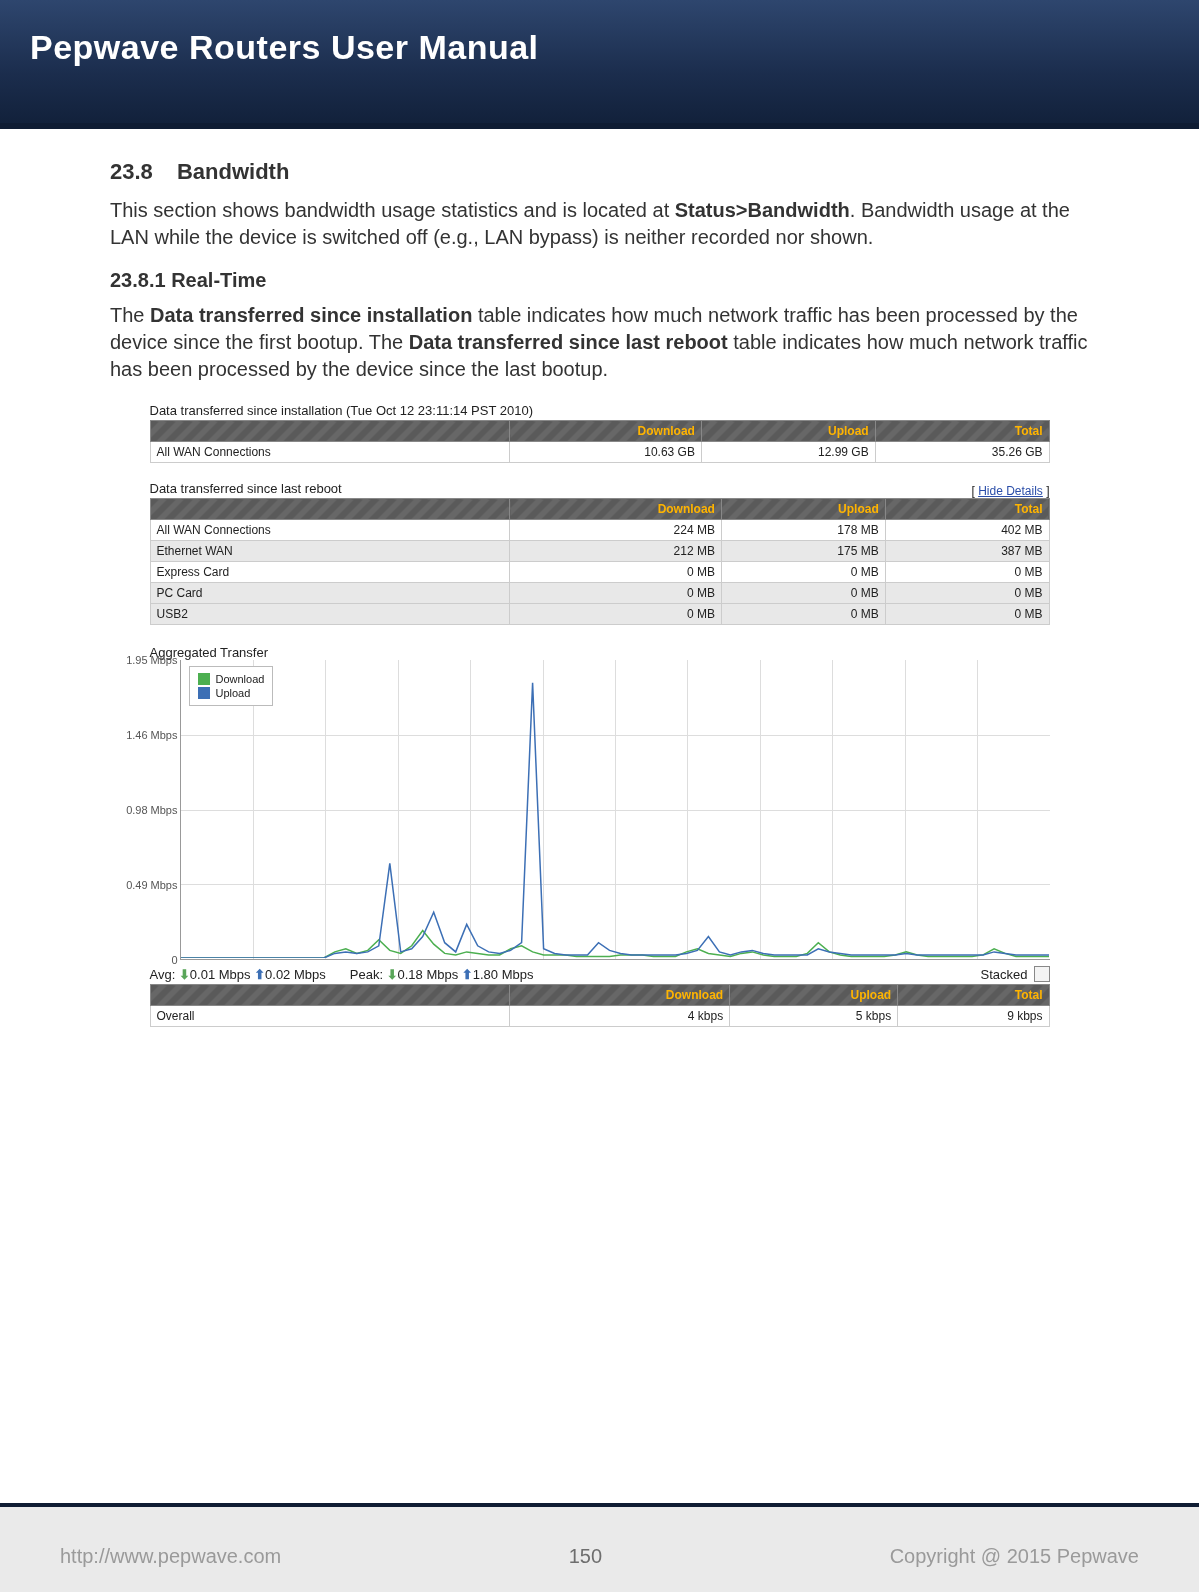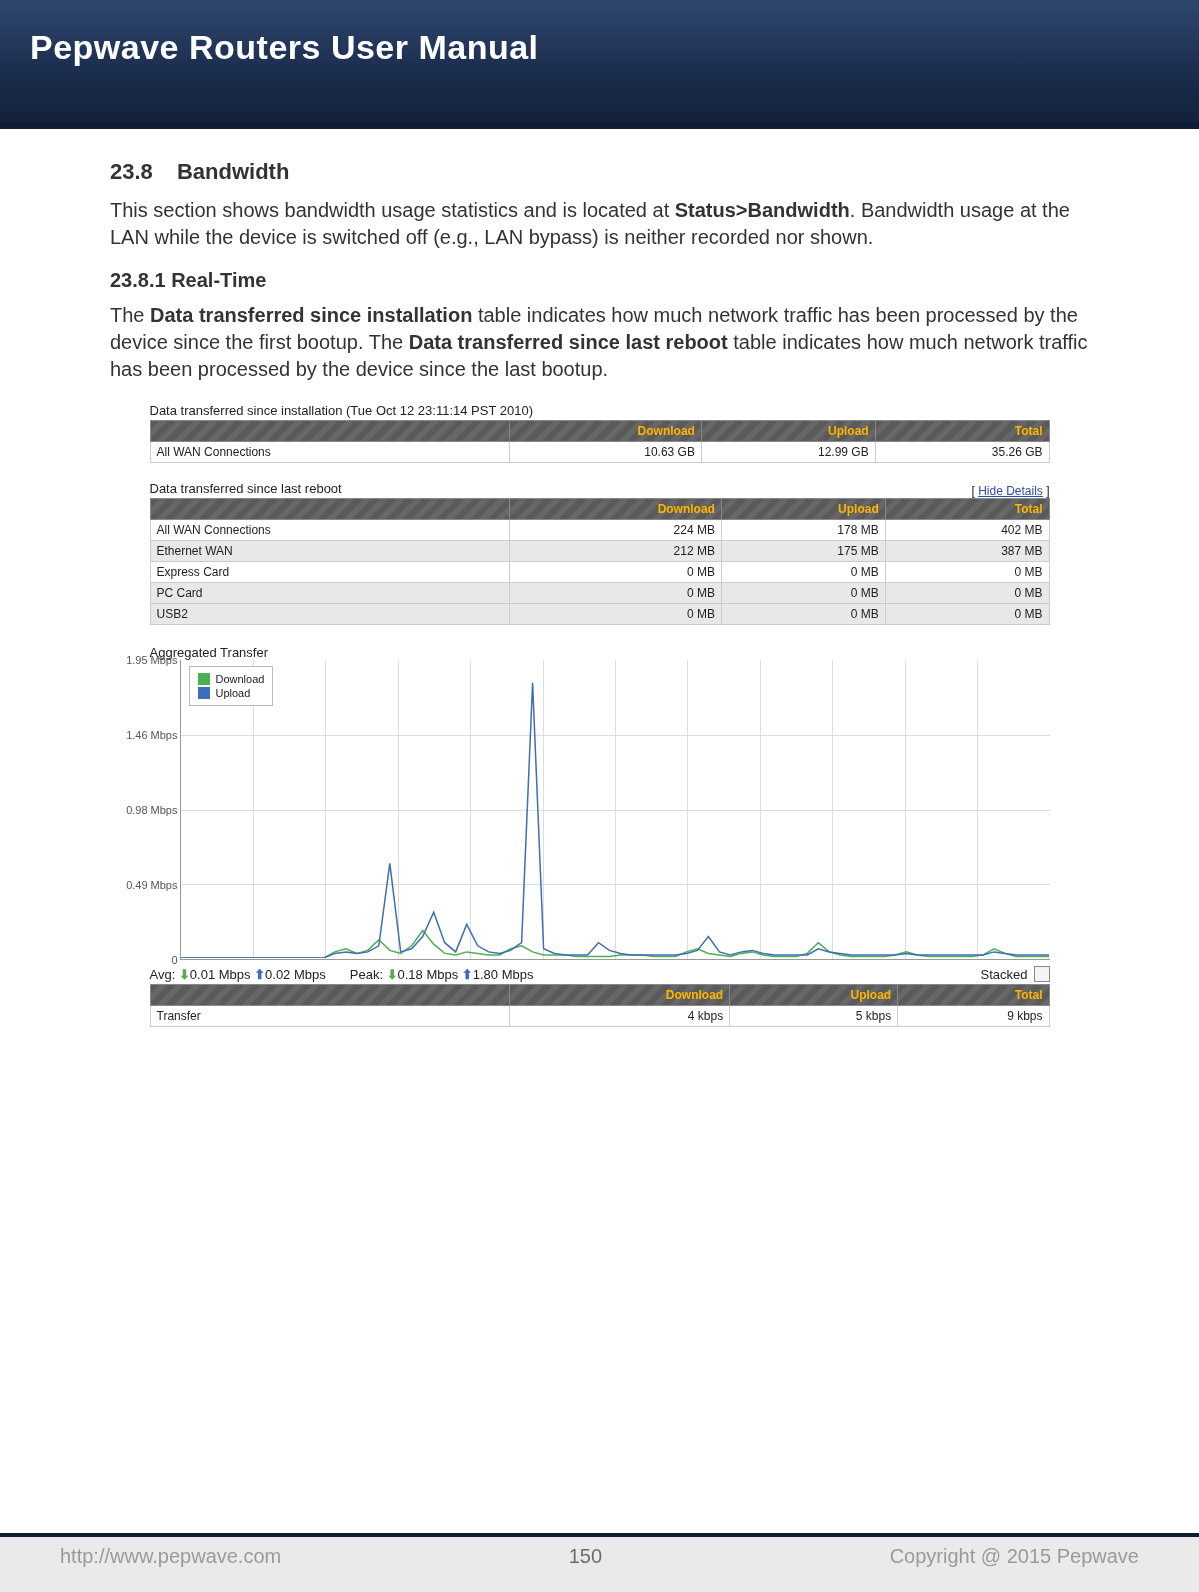--- a/index.html
+++ b/index.html
@@ -33,21 +33,21 @@
   .legend{position:absolute;left:8px;top:6px;background:#fff;border:1px solid #bbb;padding:4px 8px;font-size:11px}
   .legend .row{display:flex;align-items:center;gap:6px;margin:2px 0}
   .sw{width:12px;height:12px;display:inline-block}
   .stats-row{display:flex;align-items:center;gap:24px;font-size:13px;margin:6px 0 2px}
   .arrow{font-weight:700}
   .arrow.down{color:#5aa65a}
   .arrow.up{color:#3c6fb5}
   .stacked{margin-left:auto;display:flex;align-items:center;gap:6px}
   .chk{width:14px;height:14px;border:1px solid #888;background:#f4f4f4}
   .overall-tbl{margin-top:2px}
-  .footer{position:absolute;left:0;right:0;bottom:0;padding:8px 60px 24px;background:#eaeaea;border-top:4px solid #0f1c33;display:flex;justify-content:space-between;align-items:center;color:#9a9a9a;font-size:20px;font-family:"Segoe UI",Arial,sans-serif}
+  .footer{position:absolute;left:0;right:0;bottom:0;padding:38px 60px 24px;background:#eaeaea;border-top:4px solid #0f1c33;display:flex;justify-content:space-between;align-items:center;color:#9a9a9a;font-size:20px;font-family:"Segoe UI",Arial,sans-serif}
   .footer .mid{color:#6e6e6e}
   svg.chart-svg{position:absolute;left:0;top:0}
 </style>
 </head>
 <body>
 
 <div class="page">
 
   <div class="header">
     <h1>Pepwave Routers User Manual</h1>
@@ -203,21 +203,21 @@
 
         <table class="tbl overall-tbl">
           <tbody>
               <tr>
             <th class="first"></th>
             <th>Download</th>
             <th>Upload</th>
             <th>Total</th>
           </tr>
           <tr>
-            <td class="first">Transfer</td>
+            <td class="first">Overall</td>
             <td>4 kbps</td>
             <td>5 kbps</td>
             <td>9 kbps</td>
           </tr>
         </tbody>
           </table>
       </div>
 
     </div>
   </div>

